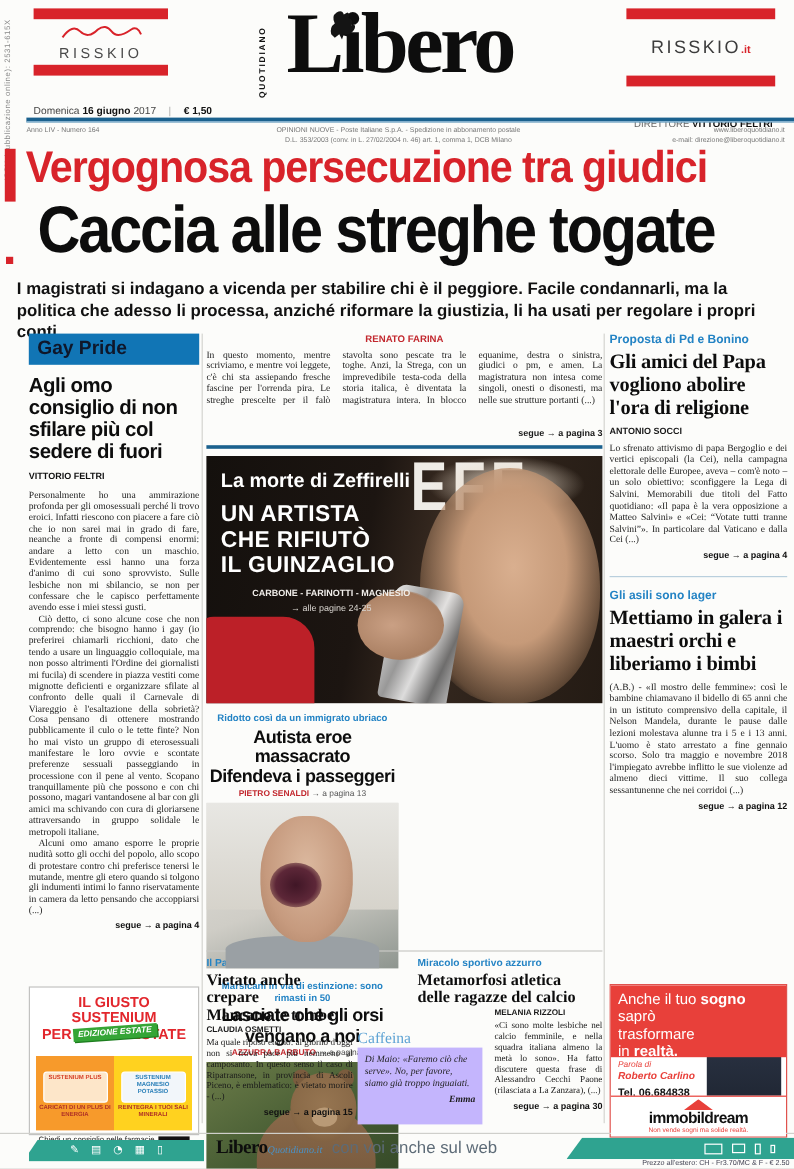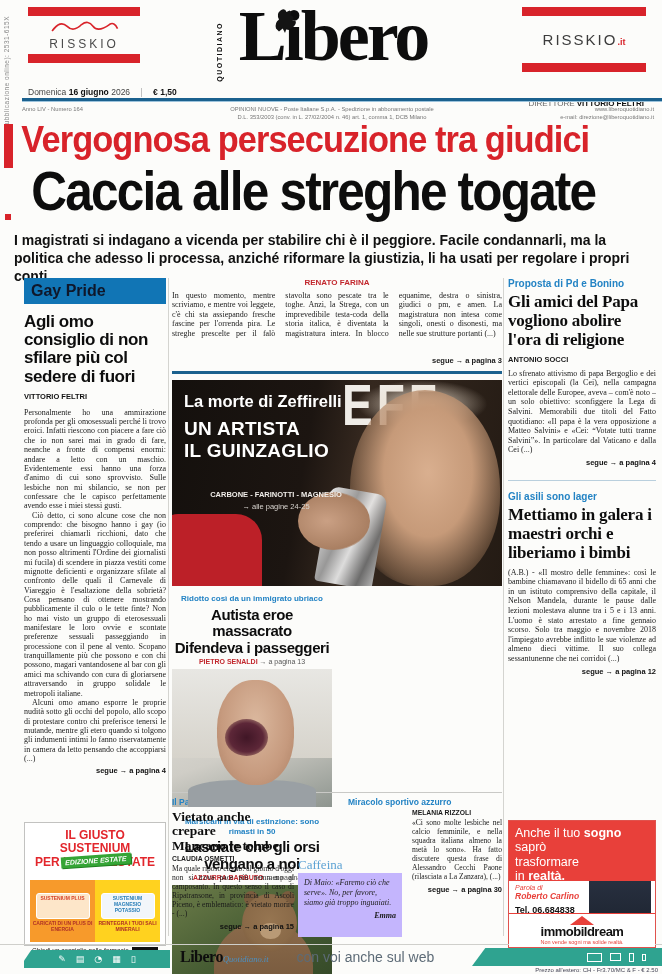--- a/index.html
+++ b/index.html
@@ -180,21 +180,21 @@
   .immo-roof { display:block; margin:0 auto -1px; width:26px; height:9px; }
   .immo-logo { font:bold 13px "Liberation Sans", sans-serif; color:#111; letter-spacing:-.5px; }
   .immo-tagline { font:5.5px "Liberation Sans", sans-serif; color:#e8403a; }
 
   
   .hsep-f { position:absolute; left:0; right:0; top:944px; height:1px; background:#cfcfcb; }
   .fband-l { position:absolute; left:24px; top:950px; width:146px; height:18px; background:#2fa390;
              clip-path:polygon(0 60%,5% 0,100% 0,100% 100%,0 100%);
              display:flex; align-items:center; justify-content:center; gap:10px; }
   .fic { color:#fff; font:9px "DejaVu Sans", sans-serif; line-height:1; }
-  .f-center { position:absolute; left:180px; top:948px; display:flex; align-items:baseline; gap:28px; }
+  .f-center { position:absolute; left:180px; top:948px; display:flex; align-items:baseline; gap:8px; }
   .f-logo { font:bold 16px "Liberation Serif", serif; letter-spacing:-.5px; color:#0d0d0d; }
   .f-logo-suf { font:italic 8.5px "Liberation Serif", serif; color:#4a90c4; }
   .f-web { font:14px "Liberation Sans", sans-serif; color:#5d6b77; }
   .fband-r { position:absolute; left:472px; right:0; top:948px; height:18px; background:#2fa390;
              clip-path:polygon(0 100%,7% 0,100% 0,100% 100%);
              display:flex; align-items:center; justify-content:flex-end; gap:8px; padding-right:16px; }
   .dev { display:inline-block; border:1px solid #fff; }
   .dev-mon { width:15px; height:9px; } .dev-tab { width:11px; height:8px; }
   .dev-ph { width:5px; height:9px; } .dev-ph2 { width:4px; height:7px; }
   .f-price { position:absolute; right:4px; top:967px; font:6px "Liberation Sans", sans-serif; color:#445; }
@@ -229,21 +229,21 @@
     <div class="redbar"></div>
     <div class="adR-mid">
       <span class="adR-brand">RISSKIO</span><span class="adR-suffix">.it</span>
     </div>
     <div class="redbar"></div>
   </div>
 
   <div class="dateline">
     <span>Domenica</span>
     <span class="b">16 giugno</span>
-    <span>2026</span>
+    <span>2017</span>
     <span class="sep">|</span>
     <span class="b">€ 1,50</span>
   </div>
   <div class="director">
     <span>DIRETTORE</span>
     <span class="b">VITTORIO FELTRI</span>
   </div>
 
   <div class="bluebar"></div>
 
@@ -307,20 +307,21 @@
     <div class="zeff">
       <div class="zf-letters">EFF</div>
       <div class="zf-chair"></div>
       <div class="zf-hair"></div>
       <div class="zf-face"></div>
       <div class="zf-trophy"></div>
       <div class="zf-hand"></div>
       <div class="zeff-text">
         <div class="zeff-kicker">La morte di Zeffirelli</div>
         <div class="zeff-t" style="margin-top:6px">UN ARTISTA</div>
+        <div class="zeff-t">CHE RIFIUTÒ</div>
         <div class="zeff-t">IL GUINZAGLIO</div>
       </div>
       <div class="zeff-meta">
         <div class="zeff-authors">CARBONE - FARINOTTI - MAGNESIO</div>
         <div class="zeff-pages">→ alle pagine 24-25</div>
       </div>
     </div>
 
     <div class="stories">
       <div class="story">
@@ -376,20 +377,24 @@
     </div>
 
     <div class="caf-label">Caffeina</div>
     <div class="caf-box">
       <p class="caf-quote">Di Maio: «Faremo ciò che serve». No, per favore, siamo già troppo inguaiati.</p>
       <div class="caf-sign">Emma</div>
     </div>
 
     <div class="calcio">
       <div class="b-kicker">Miracolo sportivo azzurro</div>
+      <div class="b-title">
+        <span style="display:block">Metamorfosi atletica</span>
+        <span style="display:block">delle ragazze del calcio</span>
+      </div>
       <div class="calcio-lower">
         <div class="b-byline">MELANIA RIZZOLI</div>
         <p class="b-body">«Ci sono molte lesbiche nel calcio femminile, e nella squadra italiana almeno la metà lo sono». Ha fatto discutere questa frase di Alessandro Cecchi Paone (rilasciata a La Zanzara), (...)</p>
         <div class="segue">segue → a pagina 30</div>
       </div>
     </div>
   </div>
 
   <div class="right-col">
     <div class="r-kicker">Proposta di Pd e Bonino</div>

